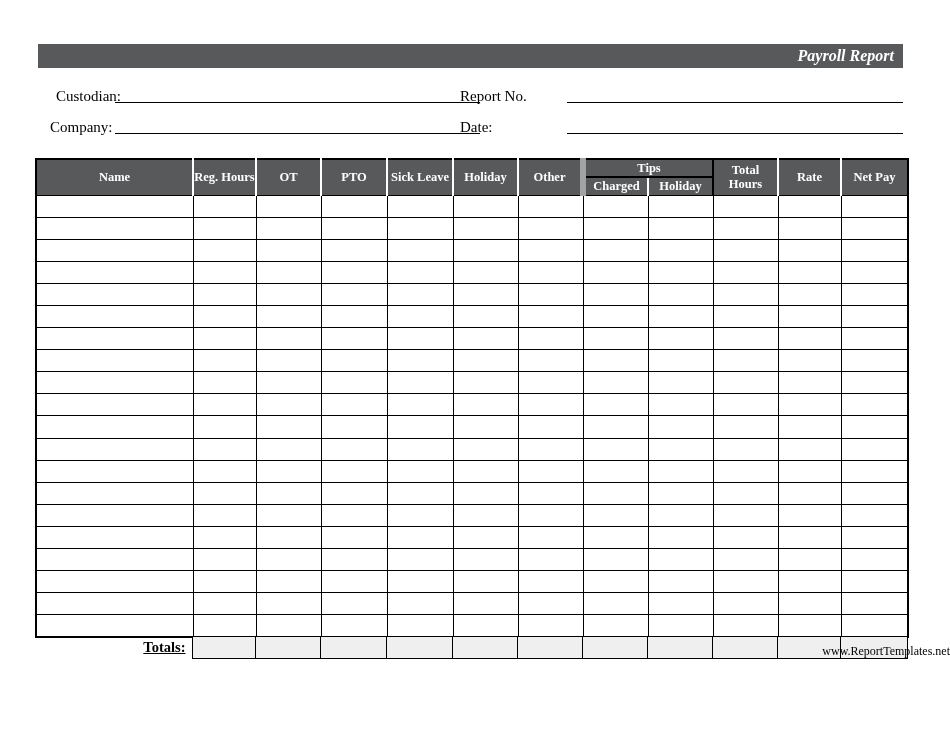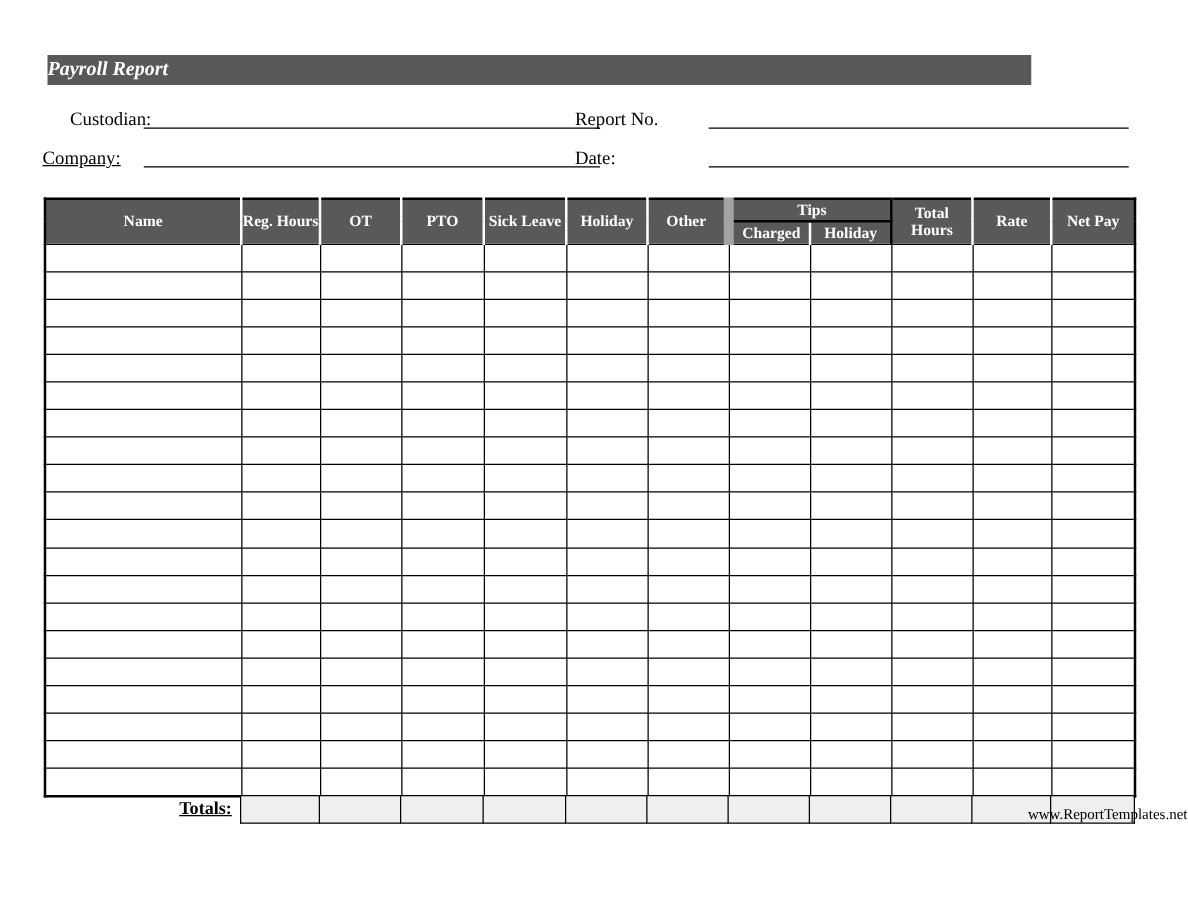--- a/index.html
+++ b/index.html
@@ -14,23 +14,24 @@
     height: 735px;
     background: #ffffff;
     overflow: hidden;
   }
 
   
   .banner {
     position: absolute;
     left: 38px;
     top: 44px;
-    width: 787px;
+    width: 865px;
     height: 24px;
     background: #58595b;
+    text-align: right;
   }
   .banner-title {
     display: inline-block;
     line-height: 24px;
     padding-right: 9px;
     color: #ffffff;
     font-size: 16px;
     font-weight: bold;
     font-style: italic;
   }
@@ -67,21 +68,21 @@
     color: #ffffff;
     font-size: 12.5px;
     font-weight: bold;
     line-height: 14px;
     text-align: center;
     vertical-align: middle;
     border-right: 2px solid #ffffff;
     padding: 1px 0;
   }
   th.last { border-right: none; }
-  th.before-tips { border-right: 8px solid #a3a3a3; }
+  th.before-tips { border-right: 6px solid #a3a3a3; }
   th.tips {
     border-right: 2px solid #000000;
     border-bottom: 2px solid #000000;
   }
   th.declared { border-right: 2px solid #000000; }
   tr.hdr-row1 th { height: 17px; }
   tr.hdr-row2 th { height: 18px; }
   tbody tr { height: 22.1px; }
   tbody td {
     border: 1.5px solid #000000;
@@ -120,21 +121,21 @@
   <div class="banner">
     <span class="banner-title">Payroll Report</span>
   </div>
 
   <div class="form-label" style="left:42px; top:88px;margin-left:14px;">Custodian:</div>
   <div class="form-line" style="left:115px; top:87px; width:365px;"></div>
 
   <div class="form-label right" style="left:460px; top:88px; width:98px;">Report No.</div>
   <div class="form-line" style="left:567px; top:87px; width:336px;"></div>
 
-  <div class="form-label" style="left:34px; top:119px;text-decoration:underline;">Company:</div>
+  <div class="form-label" style="left:50px; top:119px;">Company:</div>
   <div class="form-line" style="left:115px; top:118px; width:365px;"></div>
 
   <div class="form-label right" style="left:460px; top:119px; width:98px;">Date:</div>
   <div class="form-line" style="left:567px; top:118px; width:336px;"></div>
 
   <div class="table-area">
     <table class="main">
       <colgroup>
         <col style="width:157px">
           <col style="width:63px">

